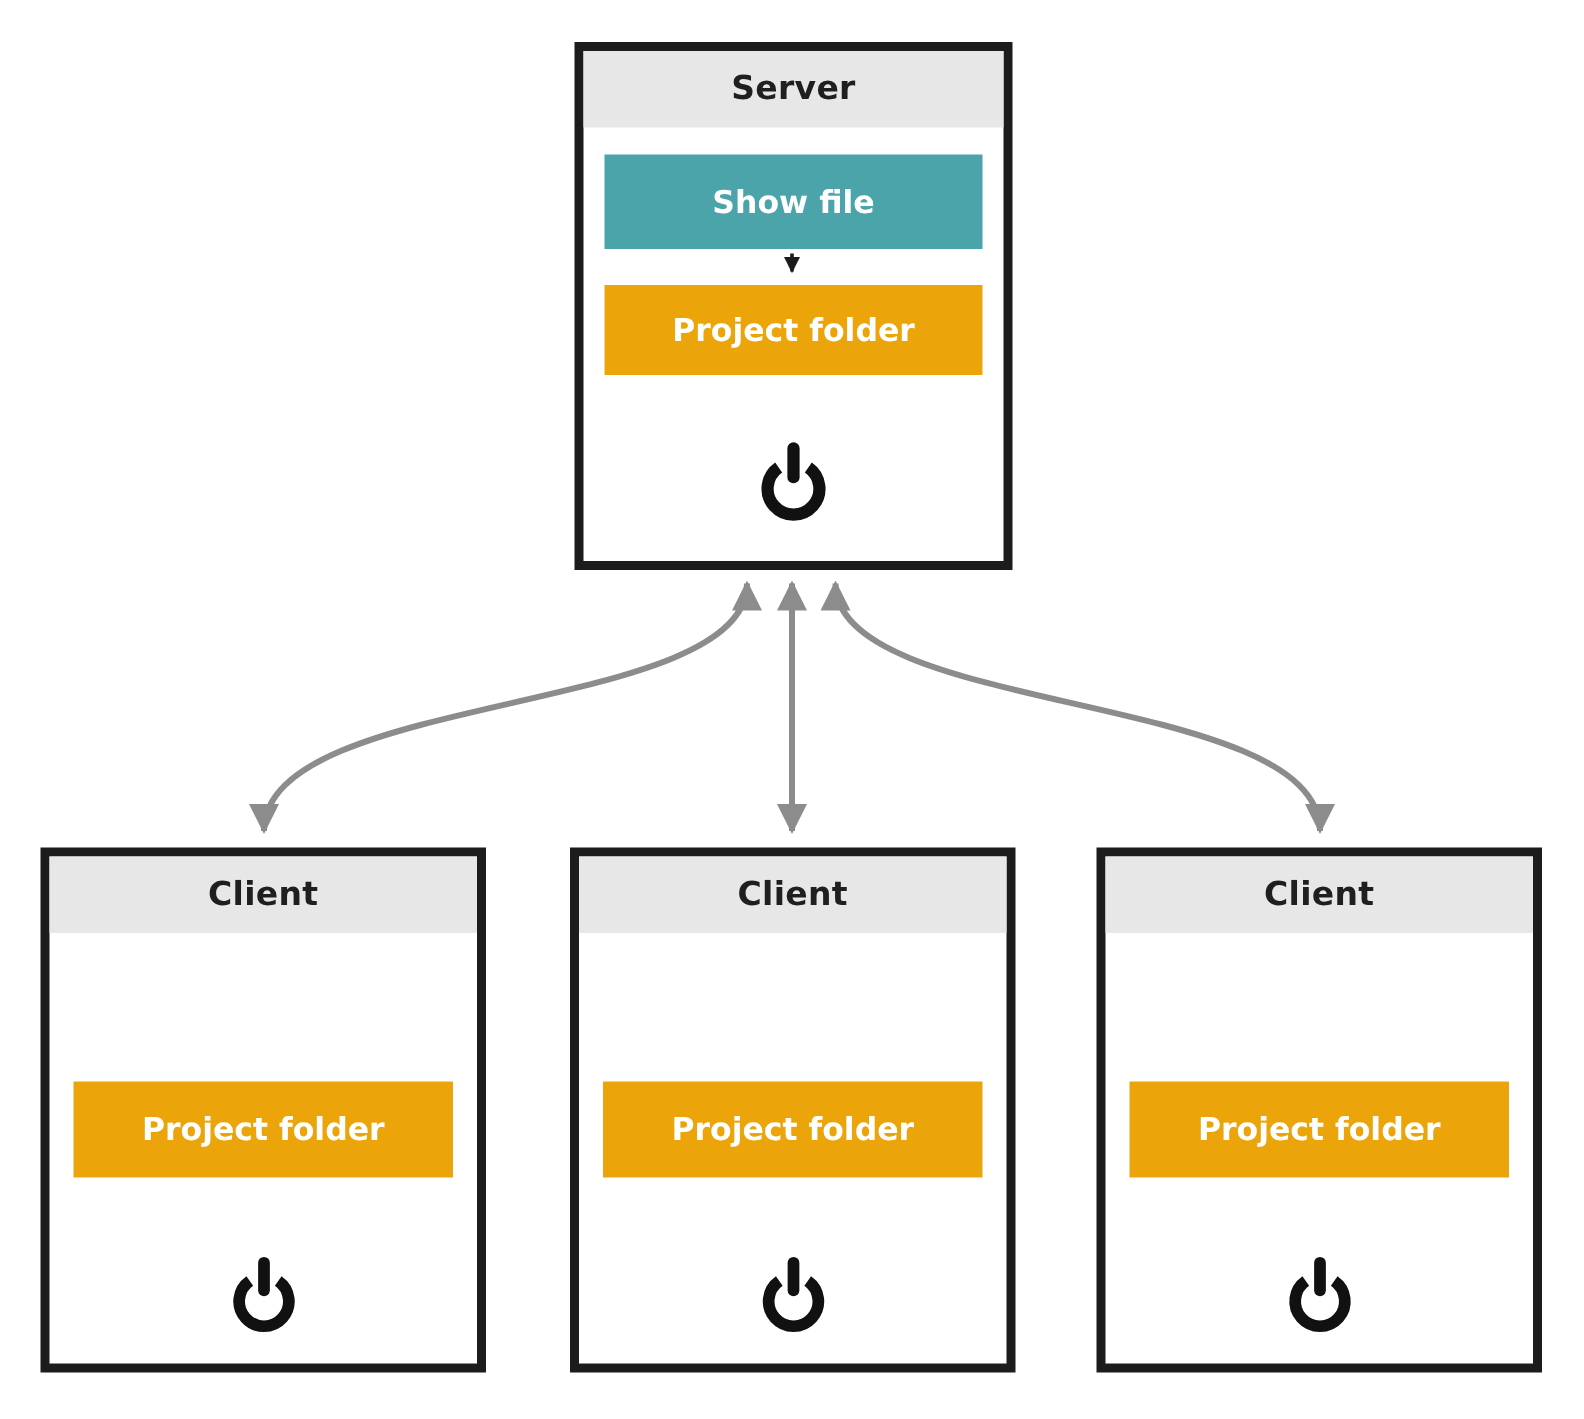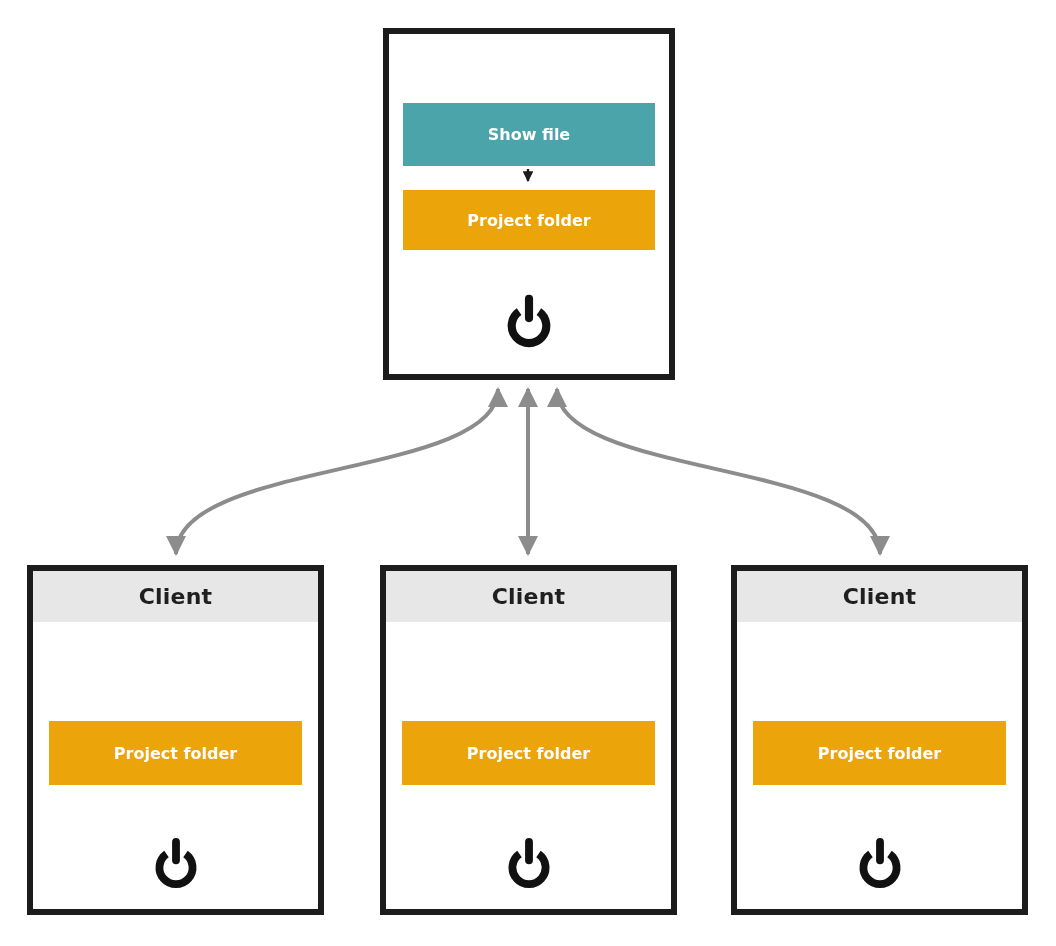--- a/index.html
+++ b/index.html
@@ -52,21 +52,21 @@
     font-size: 22px;
     font-weight: bold;
     color: var(--text-dark);
     letter-spacing: 0.2px;
   }
   .chip {
     position: absolute;
     display: flex;
     align-items: center;
     justify-content: center;
-    font-size: 16px;
+    font-size: 21px;
     font-weight: bold;
     color: #ffffff;
     cursor: default;
   }
   .server .chip.show-file {
     left: 14px; top: 69px;
     width: 252px; height: 63px;
     background: var(--teal);
   }
   .server .chip.project-folder {
@@ -106,20 +106,21 @@
       </marker>
     </defs>
     <g fill="none" stroke="#8C8C8C" stroke-width="4">
       <path d="M498 389 C498 478, 176 460, 176 554" marker-start="url(#ah-gray)" marker-end="url(#ah-gray)"></path>
       <path d="M528 389 L528 554" marker-start="url(#ah-gray)" marker-end="url(#ah-gray)"></path>
       <path d="M557 389 C557 478, 880 460, 880 554" marker-start="url(#ah-gray)" marker-end="url(#ah-gray)"></path>
     </g>
   </svg>
 
   <div class="node-box server">
+    <div class="node-header">Server</div>
 
     <div class="chip show-file">
       <span>Show file</span>
     </div>
 
     <svg class="inner-arrow-layer" viewBox="0 0 280 340" xmlns="http://www.w3.org/2000/svg" aria-hidden="true">
       <defs>
         <marker id="ah-black" viewBox="0 0 10 10" refX="9" refY="5" markerWidth="4.5" markerHeight="4.5" orient="auto">
           <path d="M0 0 L10 5 L0 10 z" fill="#1C1C1C"></path>
         </marker>

